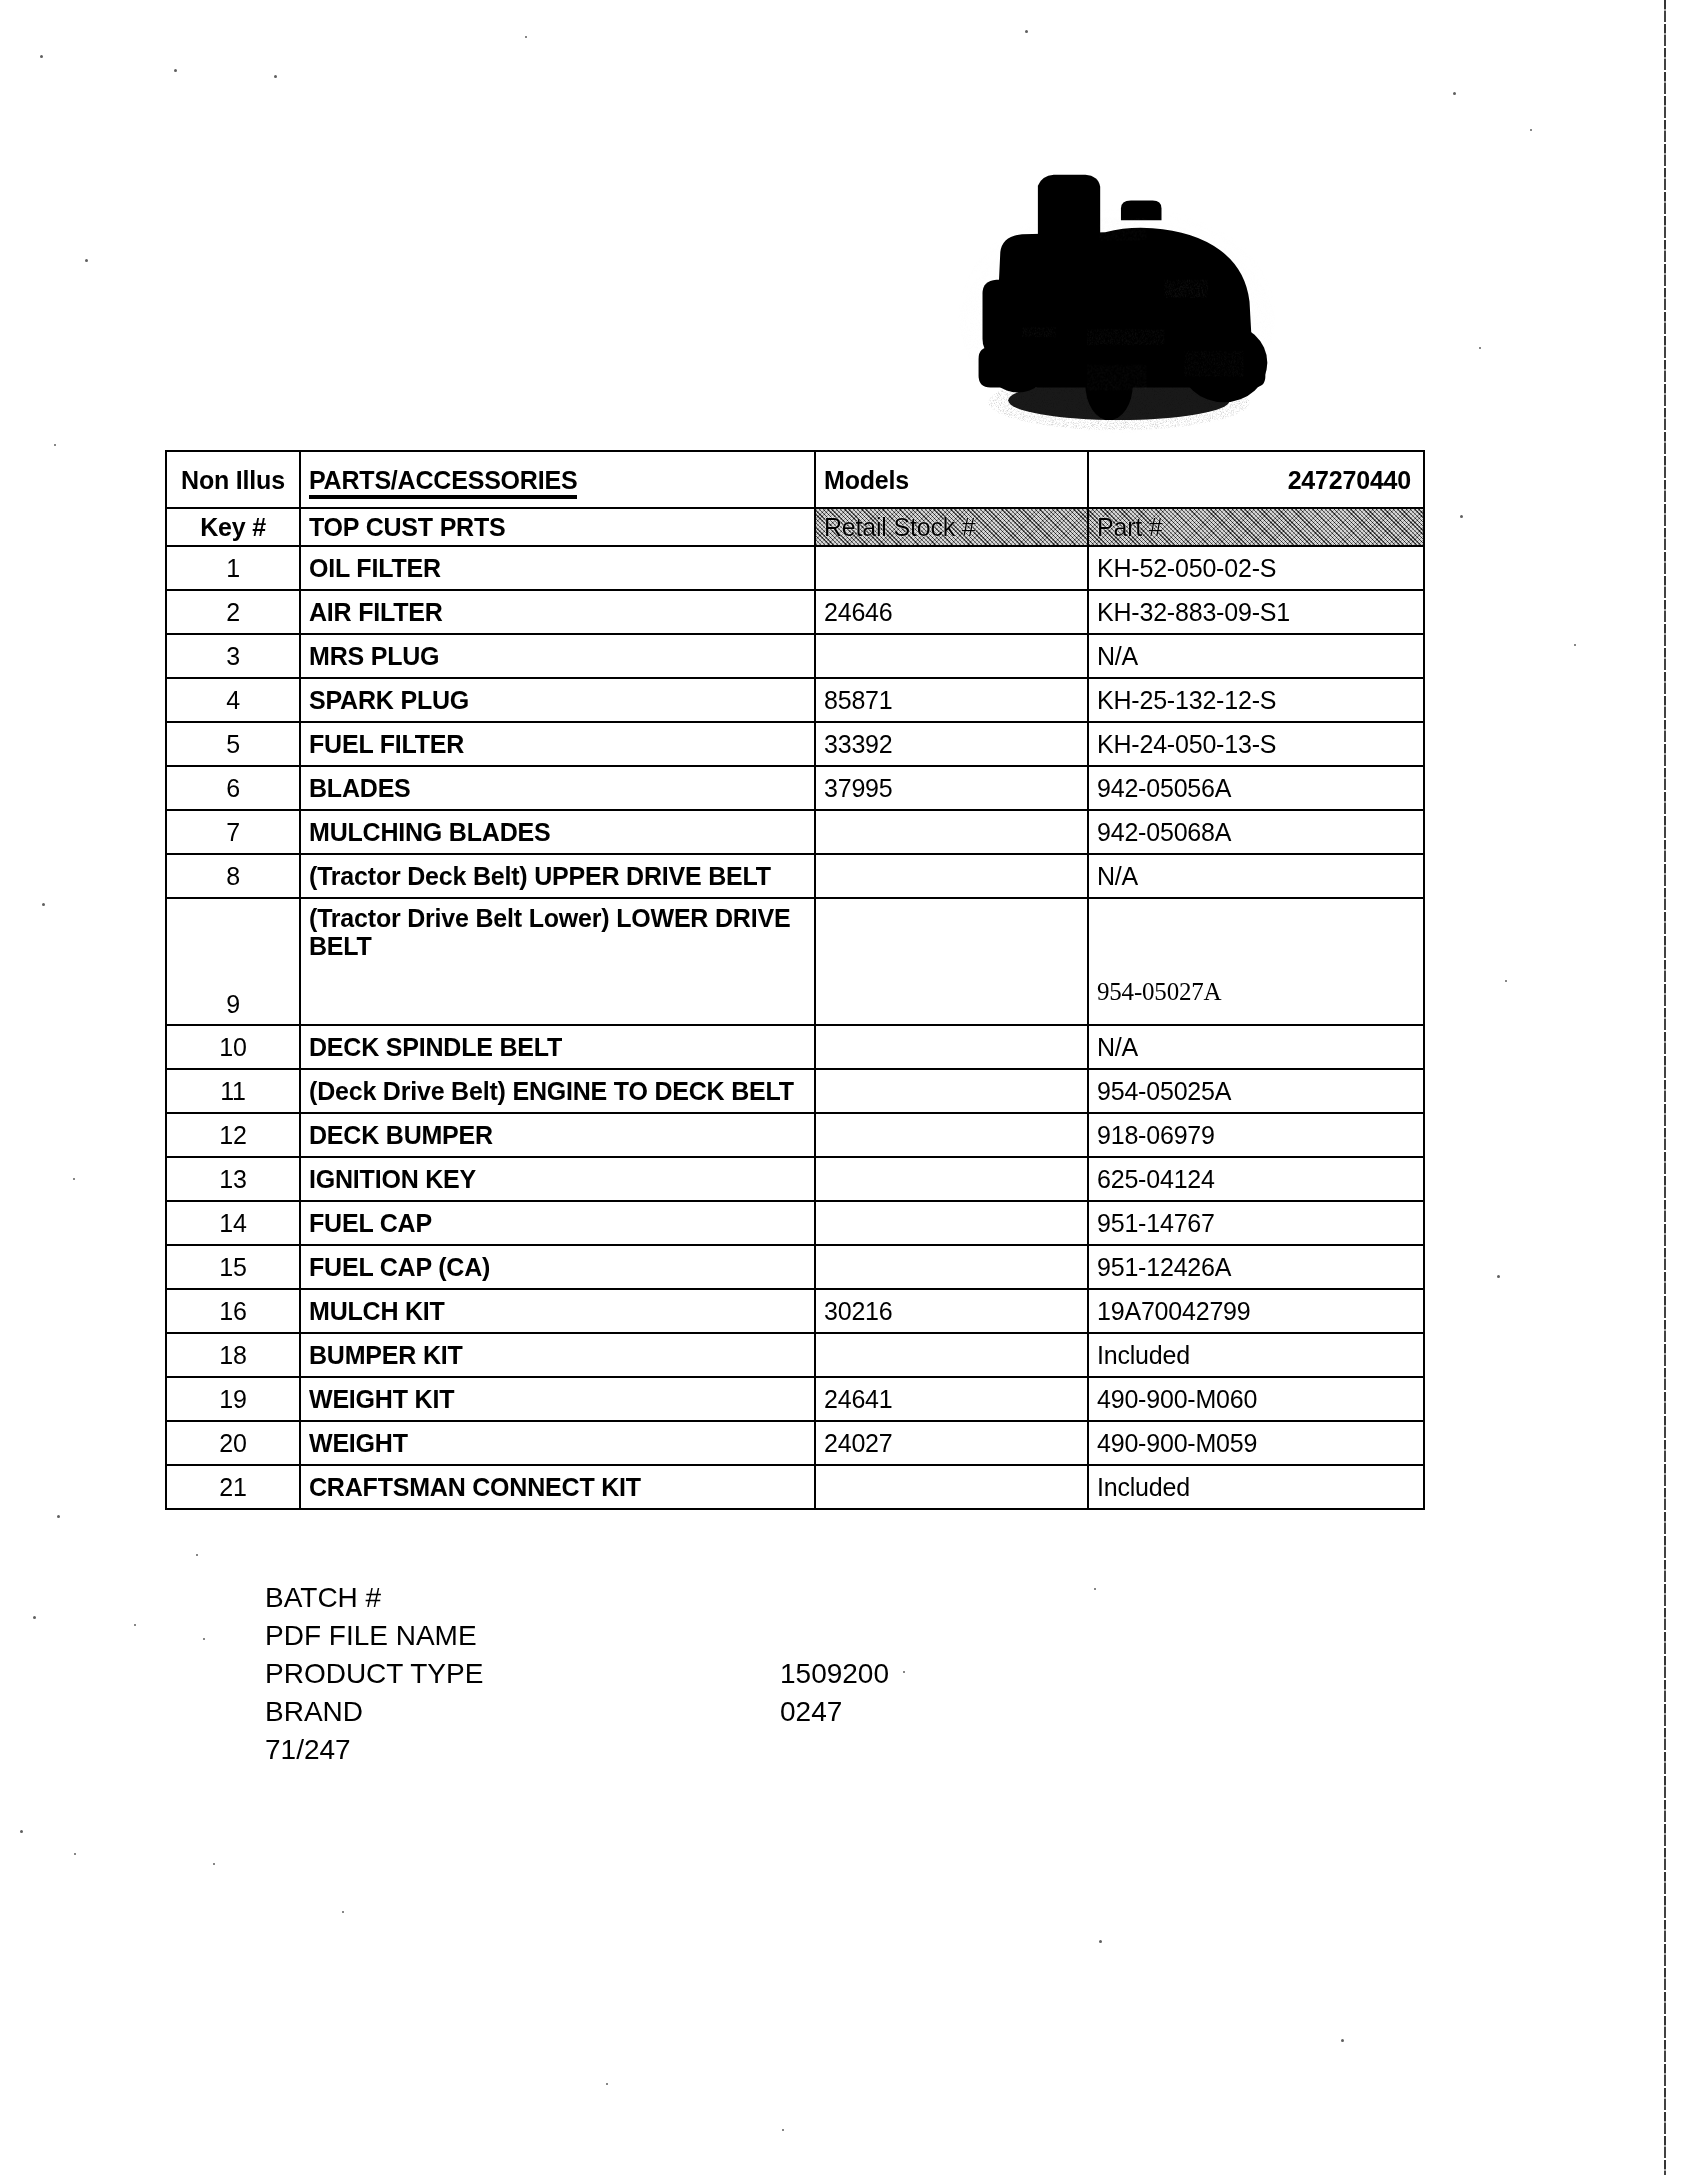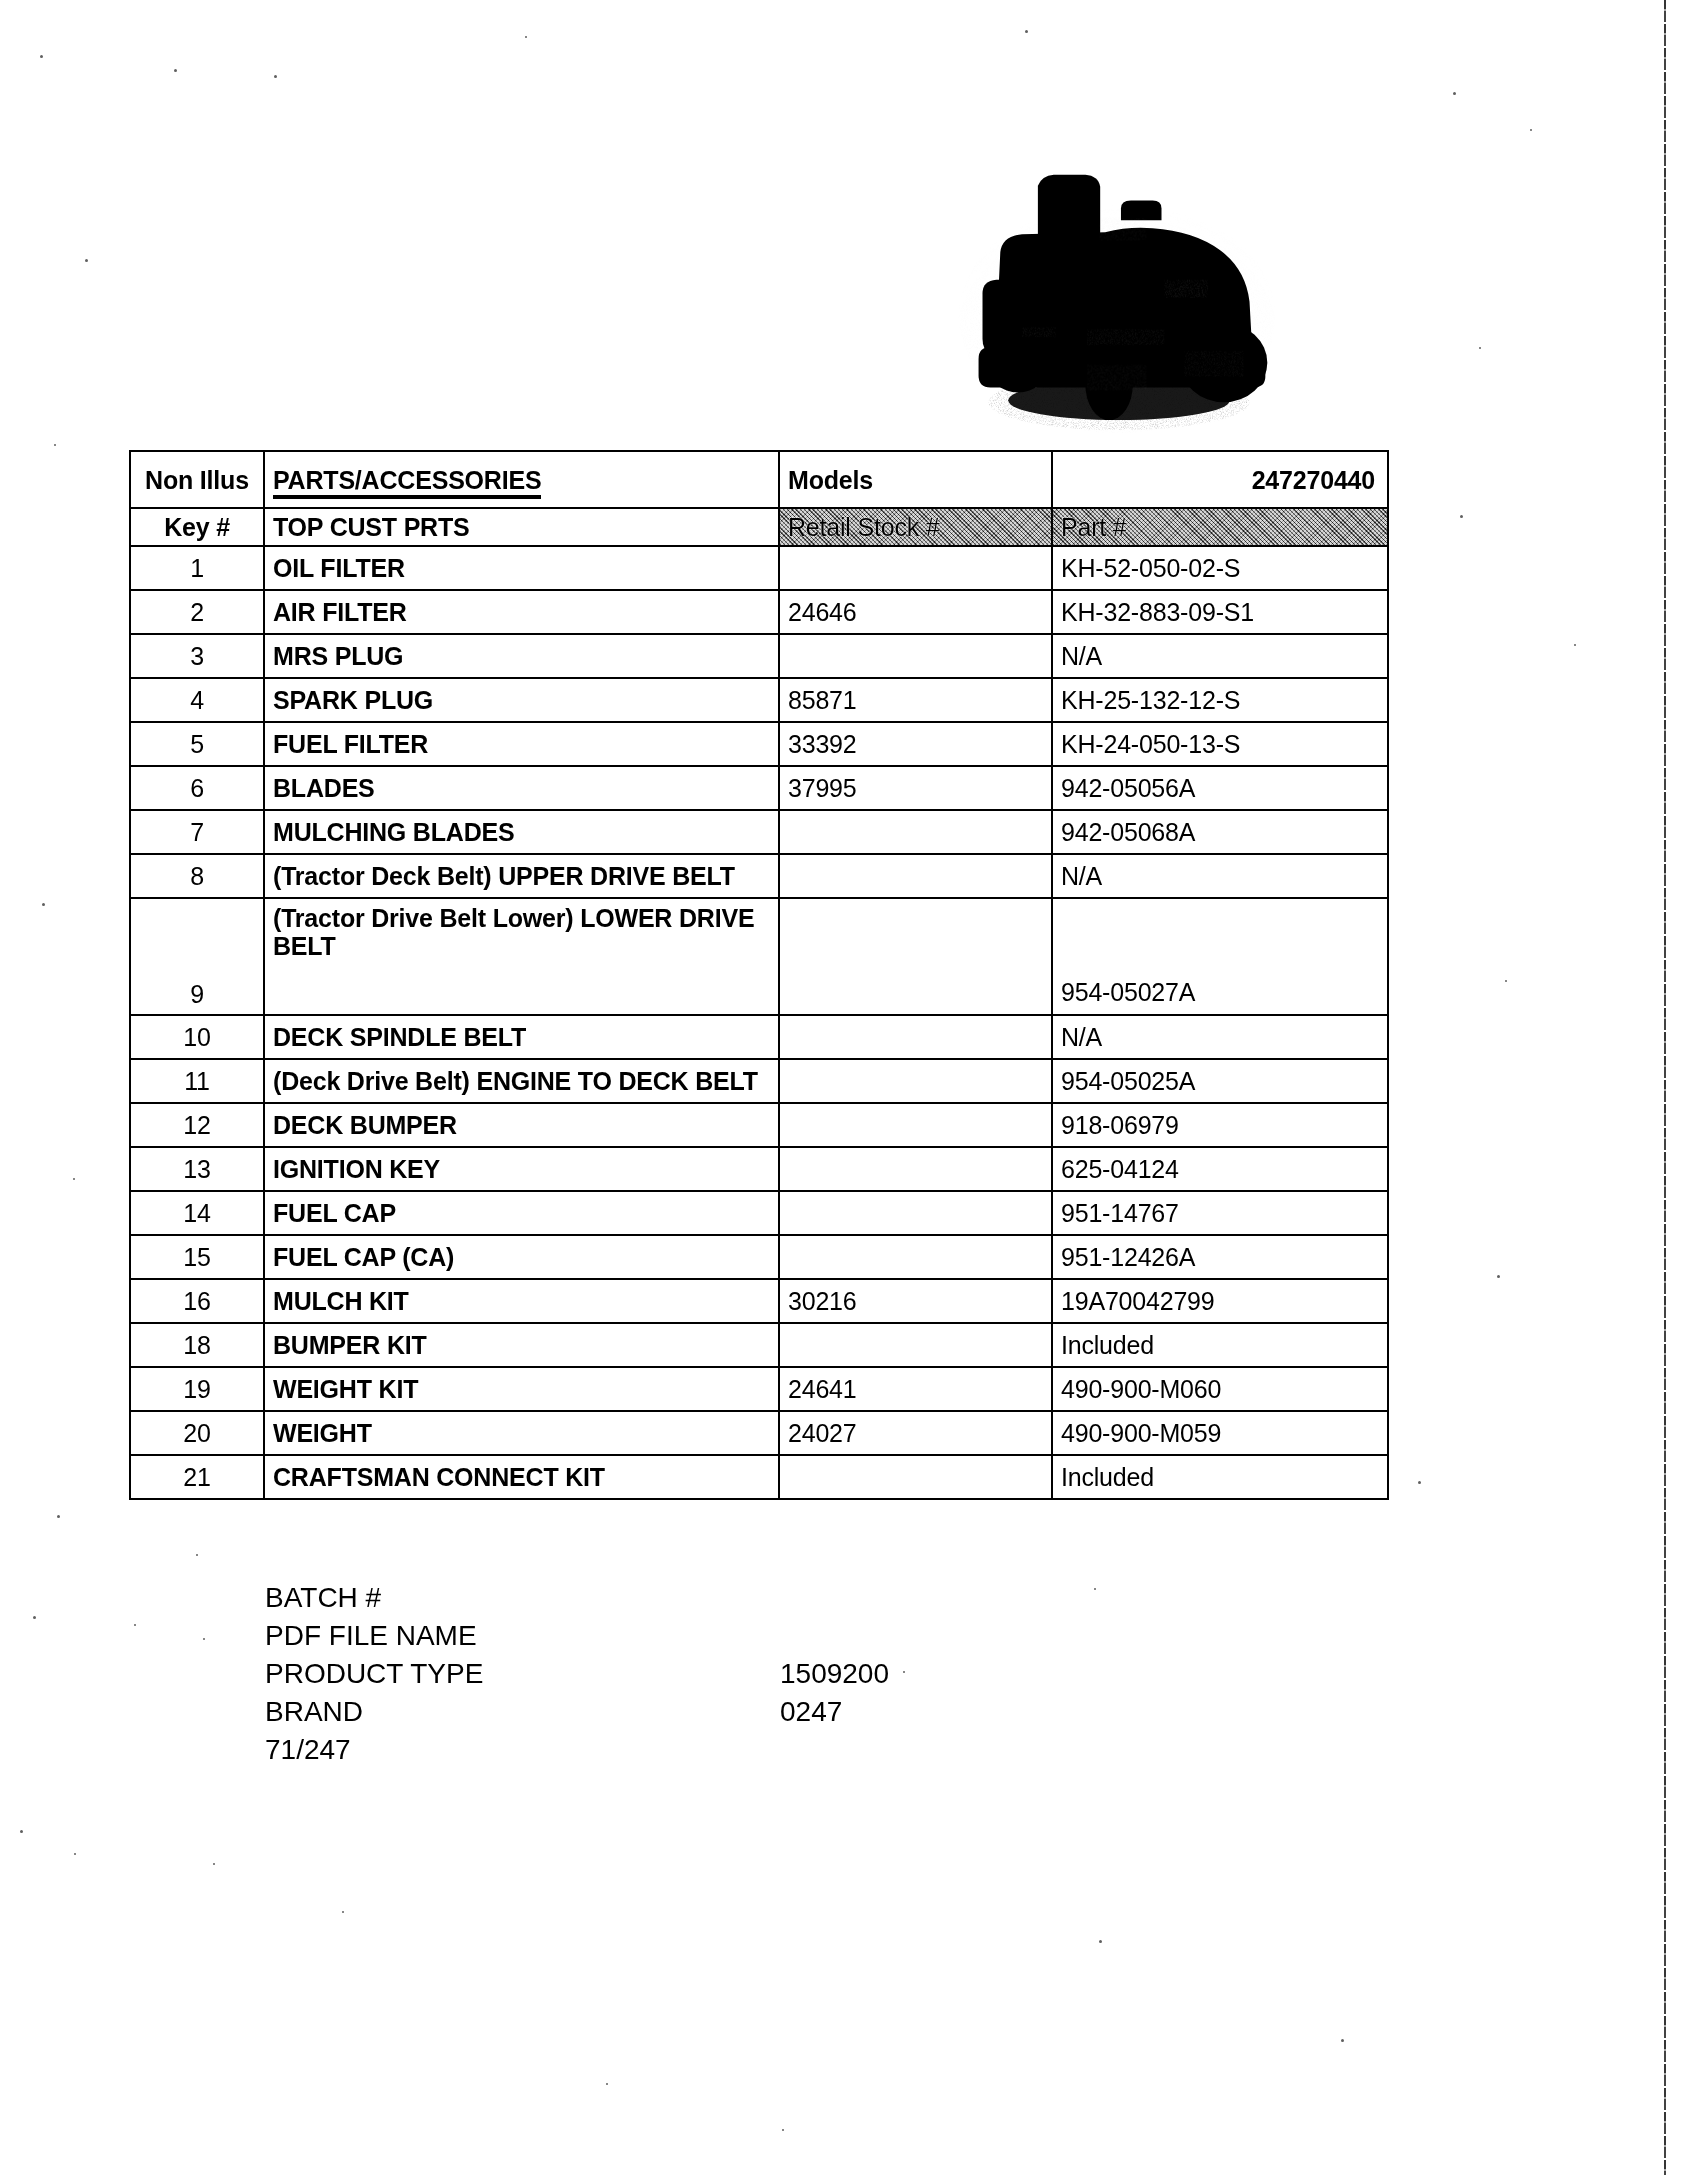--- a/index.html
+++ b/index.html
@@ -59,20 +59,21 @@
   #parts-table-wrap {
     position: absolute;
     left: 129px;
     top: 450px;
     width: 1257px;
   }
   table.parts {
     border-collapse: collapse;
     width: 1257px;
     table-layout: fixed;
+    margin-left: 36px;
   }
   table.parts td {
     border: 2px solid #000;
     padding: 0 8px;
     vertical-align: middle;
     font-size: 25px;
     line-height: 1.12;
     letter-spacing: -0.2px;
     background: #fff;
   }
@@ -147,21 +148,21 @@
     font-weight: normal;
   }
   td.part {
     font-size: 26px;
     font-weight: normal;
   }
   tr.r-normal td { height: 42px; }
   tr.r-tall td   { height: 107px; }
   tr.r-tall td.key  { vertical-align: bottom; padding-bottom: 6px; }
   tr.r-tall td.desc { vertical-align: top; padding-top: 5px; border-radius: 22px; }
-  tr.r-tall td.part { vertical-align: bottom; padding-bottom: 8px; }
+  tr.r-tall td.part { vertical-align: bottom; padding-bottom: 18px; font-family: Liberation Serif, serif; }
   tr.r-bagger td { height: 117px; vertical-align: bottom; padding-bottom: 8px; }
 
   
   #footer-fields {
     position: absolute;
     left: 265px;
     top: 1579px;
     font-size: 28px;
     line-height: 38px;
   }

